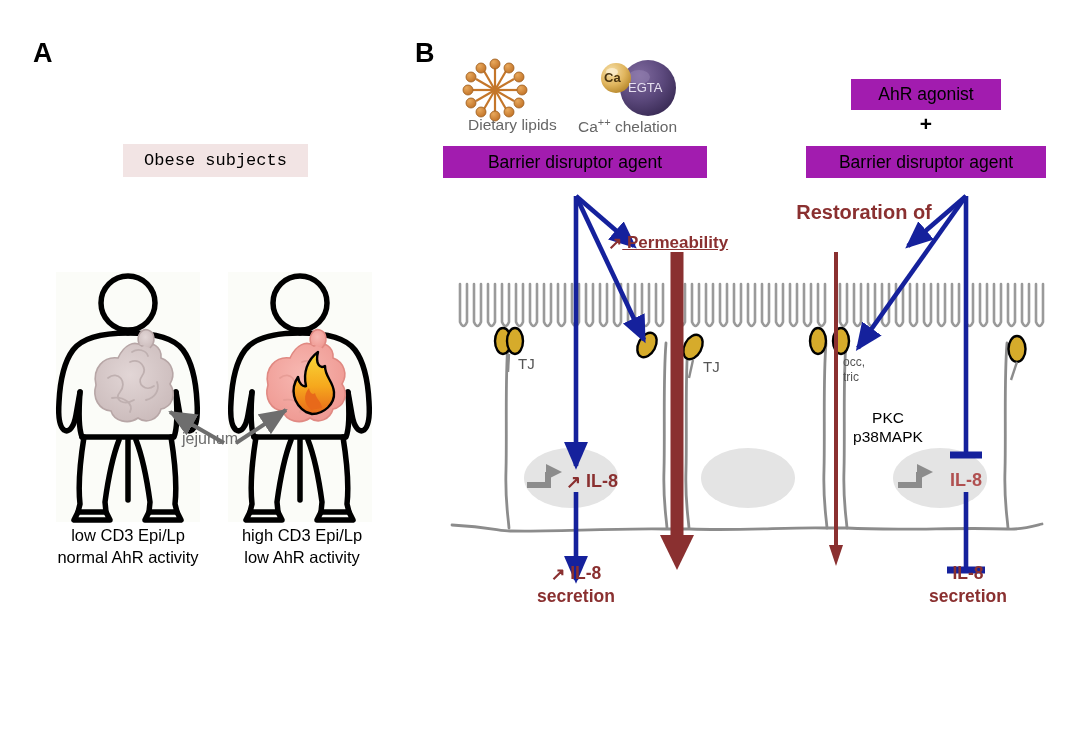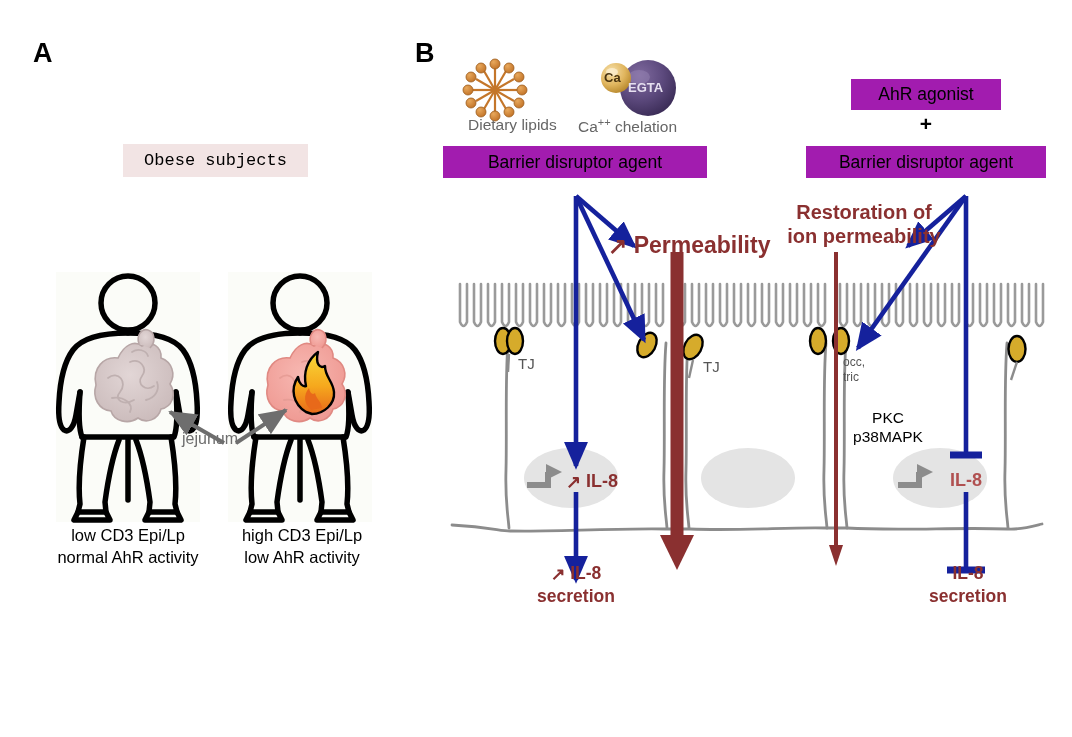--- a/index.html
+++ b/index.html
@@ -100,22 +100,23 @@
   }
 
   .dark-red-label {
     position: absolute;
     color: #8a3030;
     font-weight: bold;
     font-family: "Liberation Sans", sans-serif;
   }
   #permeability-label {
     left: 608px; top: 232px;
-    font-size: 23px;
+    font-size: 17px;
     white-space: nowrap;
+    text-decoration: underline;
   }
   #restoration-label {
     left: 784px; top: 200px;
     width: 160px;
     text-align: center;
     font-size: 20px;
     line-height: 1.22;
   }
   #il8-secretion-left {
     left: 516px; top: 562px;
@@ -375,21 +376,21 @@
     </g>
 
     <g>
       <circle cx="648" cy="88" r="28" fill="url(#egta-ball)"></circle>
       <ellipse cx="639" cy="77" rx="11" ry="7" fill="#9c8ab8" opacity="0.45"></ellipse>
       <circle cx="616" cy="78" r="15" fill="url(#ca-ball)"></circle>
       <ellipse cx="612" cy="72" rx="6" ry="4" fill="#fdf2d8" opacity="0.7"></ellipse>
     </g>
   </svg>
   <div style="position:absolute;left:604px;top:70px;font-size:13px;font-weight:bold;color:#4a3410;">Ca</div>
-  <div style="position:absolute;left:628px;top:80px;font-size:13px;font-weight:bold;color:#e6e0f0;">EGTA</div>
+  <div style="position:absolute;left:628px;top:80px;font-size:13px;font-weight:normal;color:#e6e0f0;">EGTA</div>
 
   <div class="icon-caption" id="dietary-lipids-caption">Dietary lipids</div>
   <div class="icon-caption" id="ca-chelation-caption"><span>Ca</span><span class="sup">++</span><span> chelation</span></div>
 
   <div class="agent-box" id="barrier-box-left">Barrier disruptor agent</div>
   <div id="ahr-agonist-box">AhR agonist</div>
   <div id="plus-sign">+</div>
   <div class="agent-box" id="barrier-box-right">Barrier disruptor agent</div>
 
   <svg class="body-svg" width="1072" height="737">
@@ -532,21 +533,20 @@
       <path d="M950,455 L 982,455" stroke-width="7"></path>
       <path d="M966,492 L 966,570"></path>
       <path d="M947,570 L 985,570" stroke-width="7"></path>
     </g>
   </svg>
 
   <div class="dark-red-label" id="permeability-label"><span class="arrow-glyph">↗</span> <span>Permeability</span></div>
 
   <div class="dark-red-label" id="restoration-label">
     <div>Restoration of</div>
-    <div>ion permeability</div>
   </div>
 
   <div class="tj-label" id="tj-label-1">TJ</div>
   <div class="tj-label" id="tj-label-2">TJ</div>
 
   <div id="occ-tric-label">
     <div>occ,</div>
     <div>tric</div>
   </div>
 

